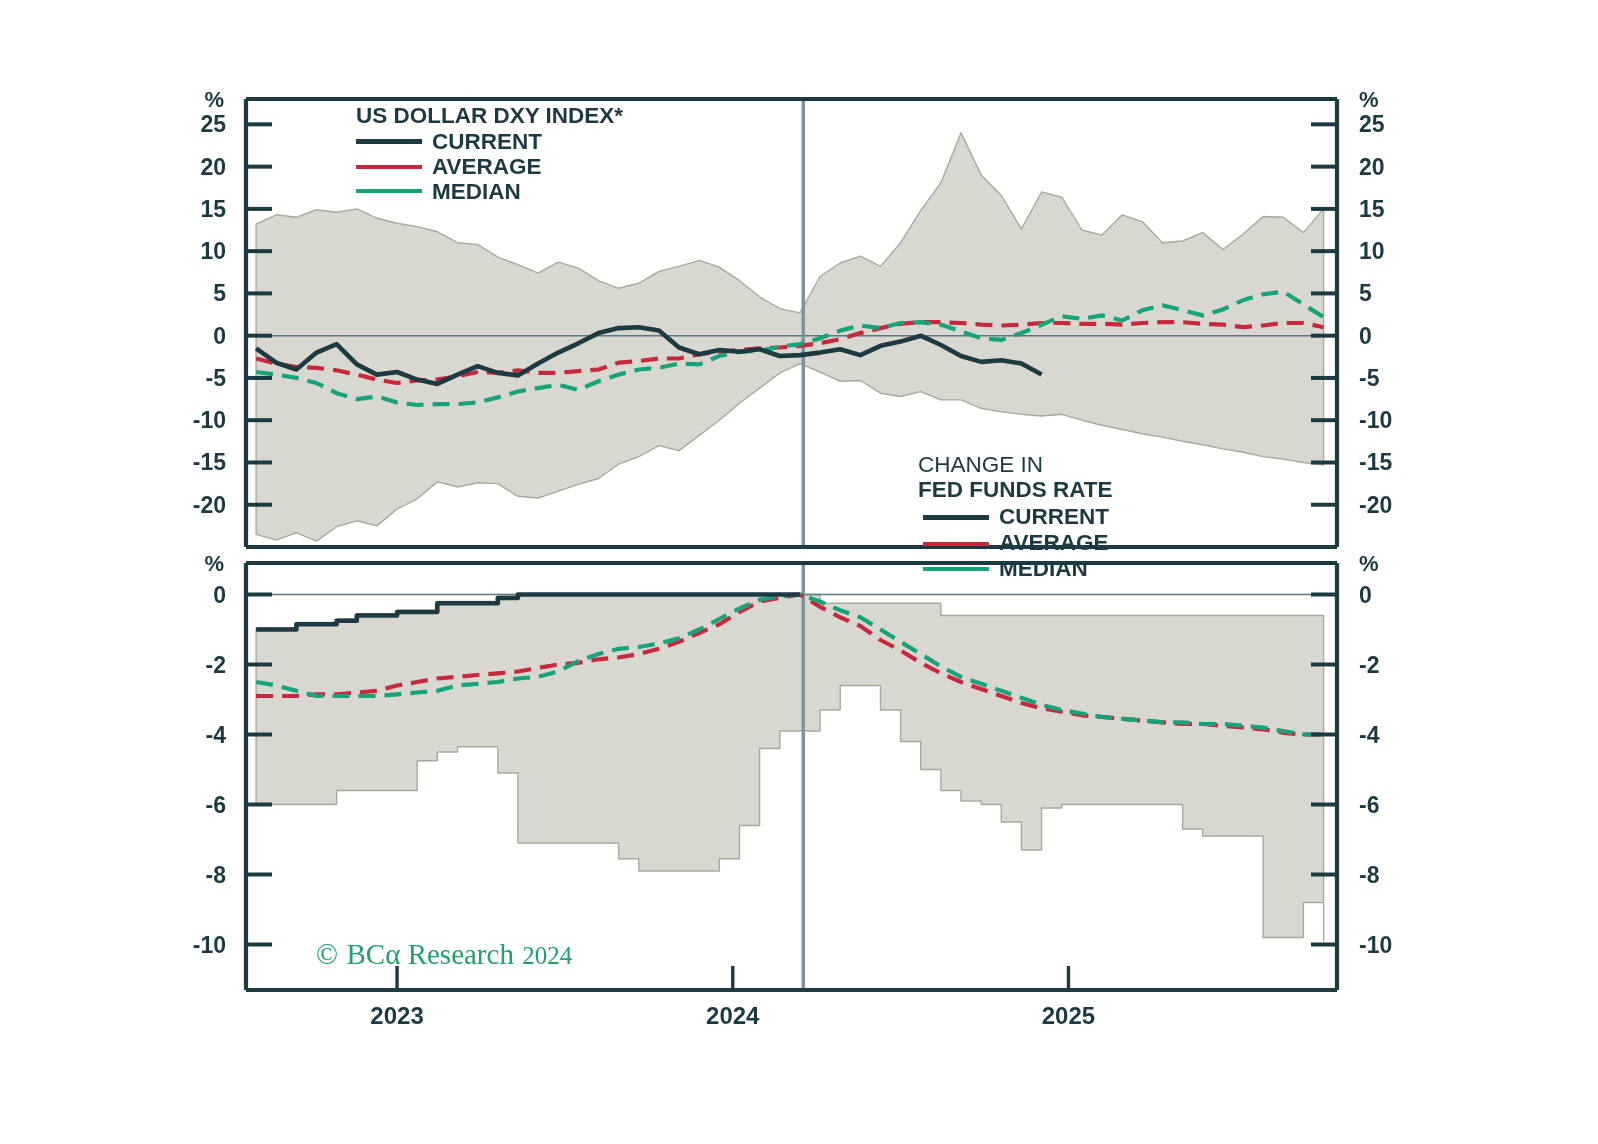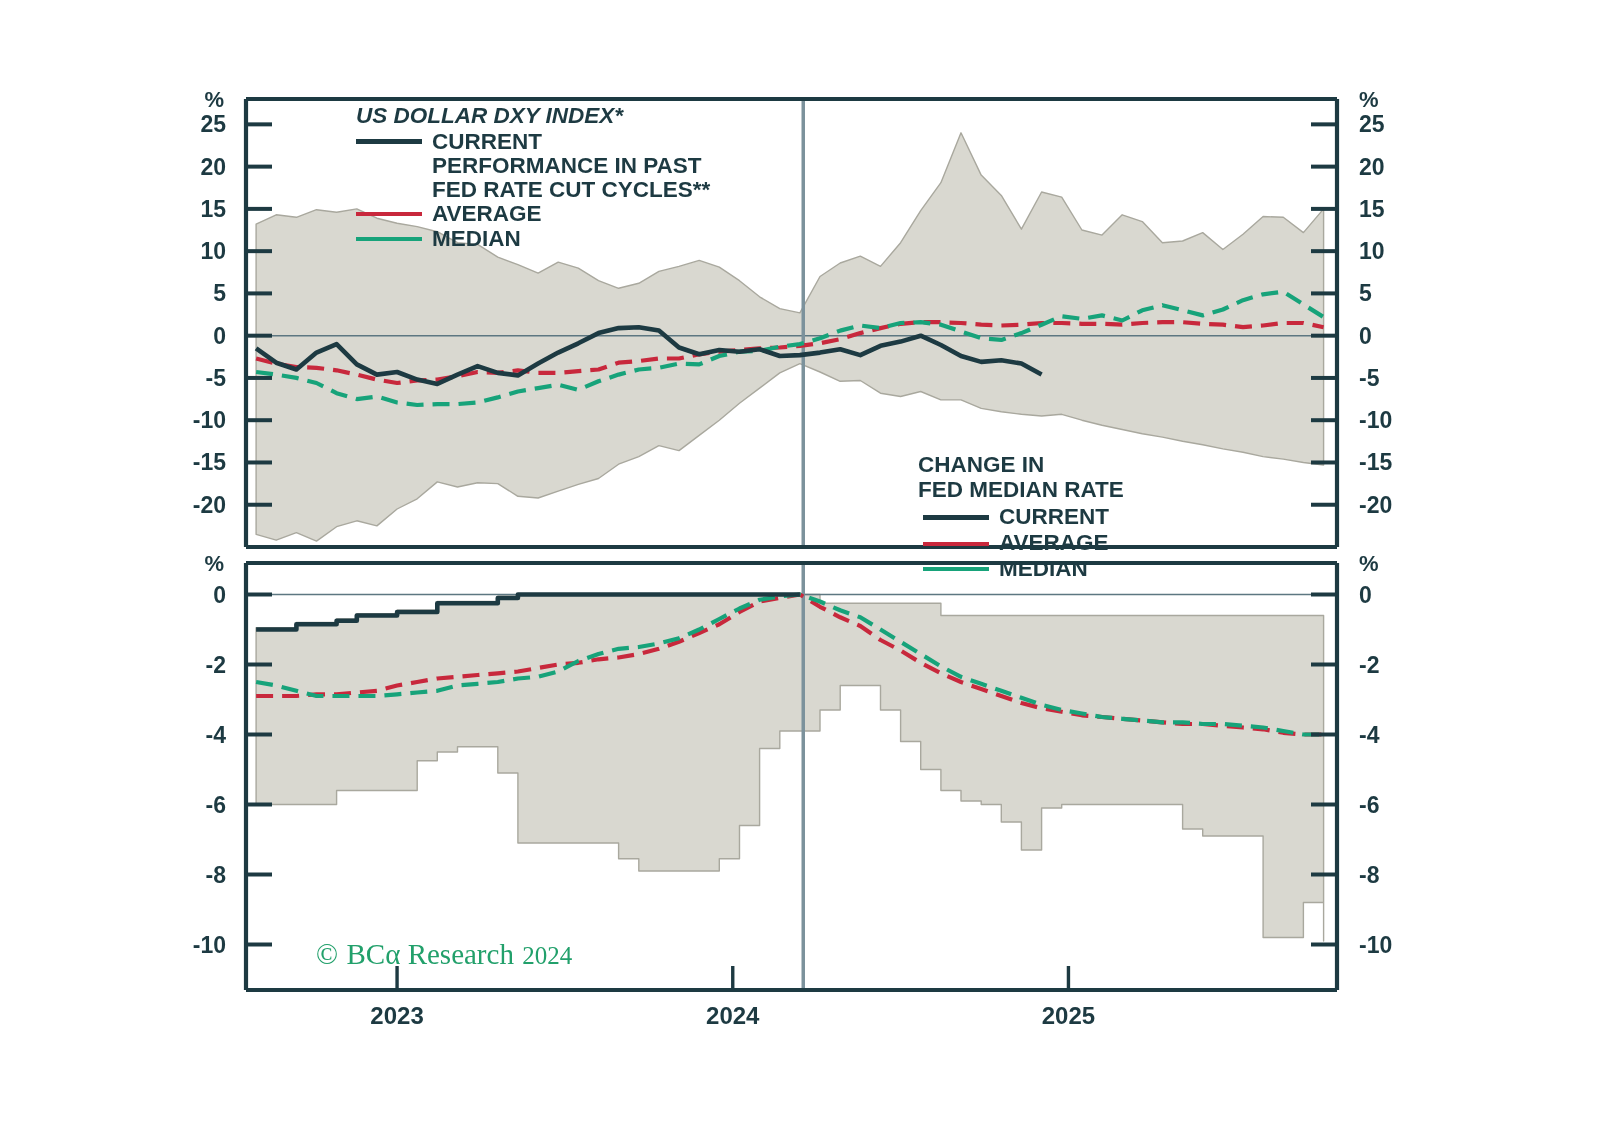--- a/index.html
+++ b/index.html
@@ -106,42 +106,38 @@
       <text x="1359" y="571" text-anchor="start" class="axis-pct">%</text>
       <line x1="397.0615384615537" y1="966" x2="397.0615384615537" y2="990" stroke="#1d3a42" stroke-width="3.4"></line>
       <text x="397.0615384615537" y="1024" text-anchor="middle" class="year-label">2023</text>
       <line x1="732.7538461538614" y1="966" x2="732.7538461538614" y2="990" stroke="#1d3a42" stroke-width="3.4"></line>
       <text x="732.7538461538614" y="1024" text-anchor="middle" class="year-label">2024</text>
       <line x1="1068.4461538461692" y1="966" x2="1068.4461538461692" y2="990" stroke="#1d3a42" stroke-width="3.4"></line>
       <text x="1068.4461538461692" y="1024" text-anchor="middle" class="year-label">2025</text>
     </svg>
 
   <div style="position:absolute;left:356px;top:104px;width:420px;">
-    <div style="font-weight:bold;font-size:22.5px;color:#1d3a42;line-height:1.06;white-space:nowrap;font-style:italic;">US DOLLAR DXY INDEX*</div>
+    <div style="font-weight:bold;font-size:22.5px;color:#1d3a42;line-height:1.06;white-space:nowrap;">US DOLLAR DXY INDEX*</div>
     <div style="display:flex;align-items:center;gap:0;margin-top:2px;">
       <span style="display:inline-block;width:66px;height:5px;background:#1d3a42;margin-right:10px;"></span>
       <span style="font-weight:bold;font-size:22.5px;color:#1d3a42;line-height:1.06;">CURRENT</span>
-    </div>
-    <div style="margin-left:76px;">
-      <div style="font-weight:bold;font-size:22.5px;color:#1d3a42;line-height:1.06;white-space:nowrap;">PERFORMANCE IN PAST</div>
-      <div style="font-weight:bold;font-size:22.5px;color:#1d3a42;line-height:1.06;white-space:nowrap;">FED RATE CUT CYCLES**</div>
     </div>
     <div style="display:flex;align-items:center;margin-top:1px;">
       <span style="display:inline-block;width:66px;height:4px;background:#c8283c;margin-right:10px;"></span>
       <span style="font-weight:bold;font-size:22.5px;color:#1d3a42;line-height:1.06;">AVERAGE</span>
     </div>
     <div style="display:flex;align-items:center;margin-top:1px;">
       <span style="display:inline-block;width:66px;height:4px;background:#17a37a;margin-right:10px;"></span>
       <span style="font-weight:bold;font-size:22.5px;color:#1d3a42;line-height:1.06;">MEDIAN</span>
     </div>
   </div>
 
   <div style="position:absolute;left:918px;top:452px;width:320px;">
-    <div style="font-weight:bold;font-size:22.5px;color:#1d3a42;line-height:1.12;white-space:nowrap;">CHANGE IN</div>
-    <div style="font-weight:bold;font-size:22.5px;color:#1d3a42;line-height:1.12;white-space:nowrap;">FED MEDIAN RATE</div>
+    <div style="font-weight:normal;font-size:22.5px;color:#1d3a42;line-height:1.12;white-space:nowrap;">CHANGE IN</div>
+    <div style="font-weight:bold;font-size:22.5px;color:#1d3a42;line-height:1.12;white-space:nowrap;">FED FUNDS RATE</div>
     <div style="display:flex;align-items:center;margin-top:3px;">
       <span style="display:inline-block;width:66px;height:5px;background:#1d3a42;margin-right:10px;margin-left:5px;"></span>
       <span style="font-weight:bold;font-size:22.5px;color:#1d3a42;line-height:1.1;">CURRENT</span>
     </div>
     <div style="display:flex;align-items:center;margin-top:1px;">
       <span style="display:inline-block;width:66px;height:4px;background:#c8283c;margin-right:10px;margin-left:5px;"></span>
       <span style="font-weight:bold;font-size:22.5px;color:#1d3a42;line-height:1.1;">AVERAGE</span>
     </div>
     <div style="display:flex;align-items:center;margin-top:1px;">
       <span style="display:inline-block;width:66px;height:4px;background:#17a37a;margin-right:10px;margin-left:5px;"></span>

